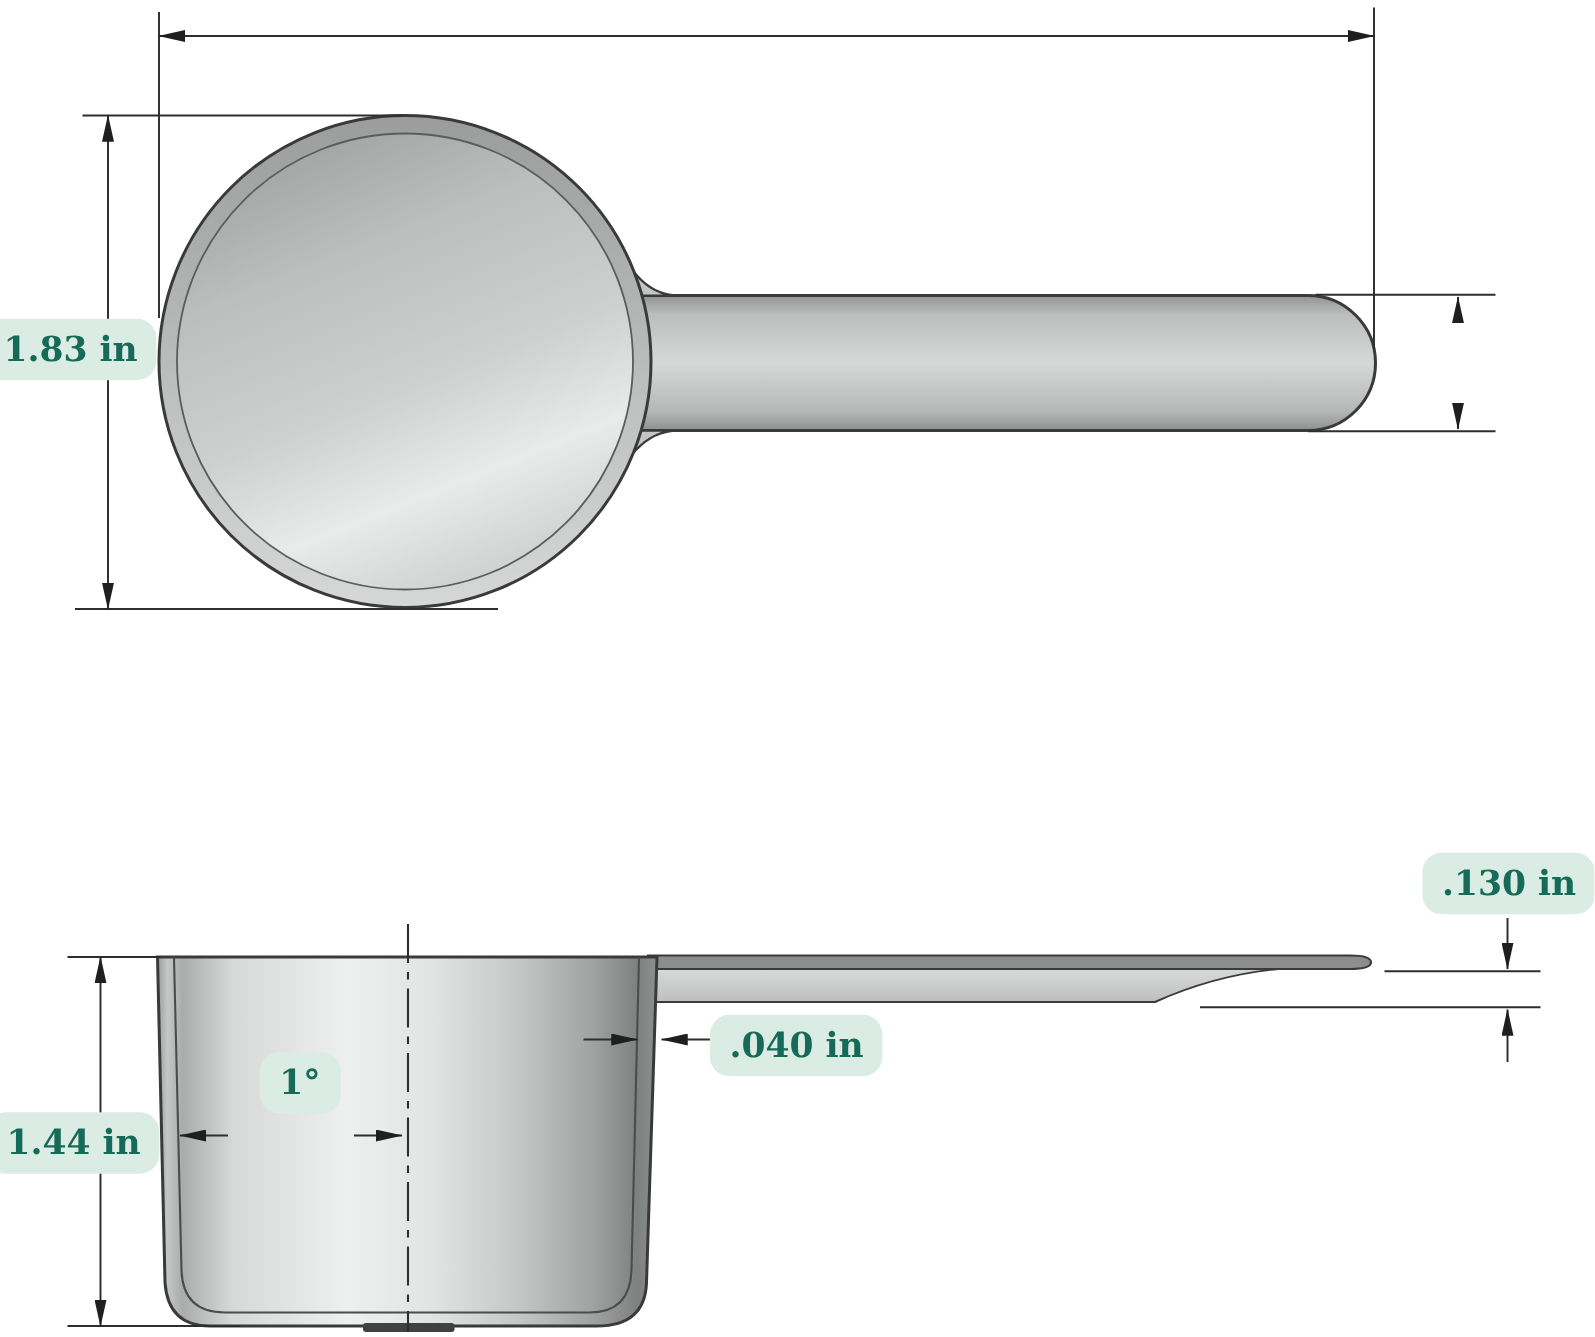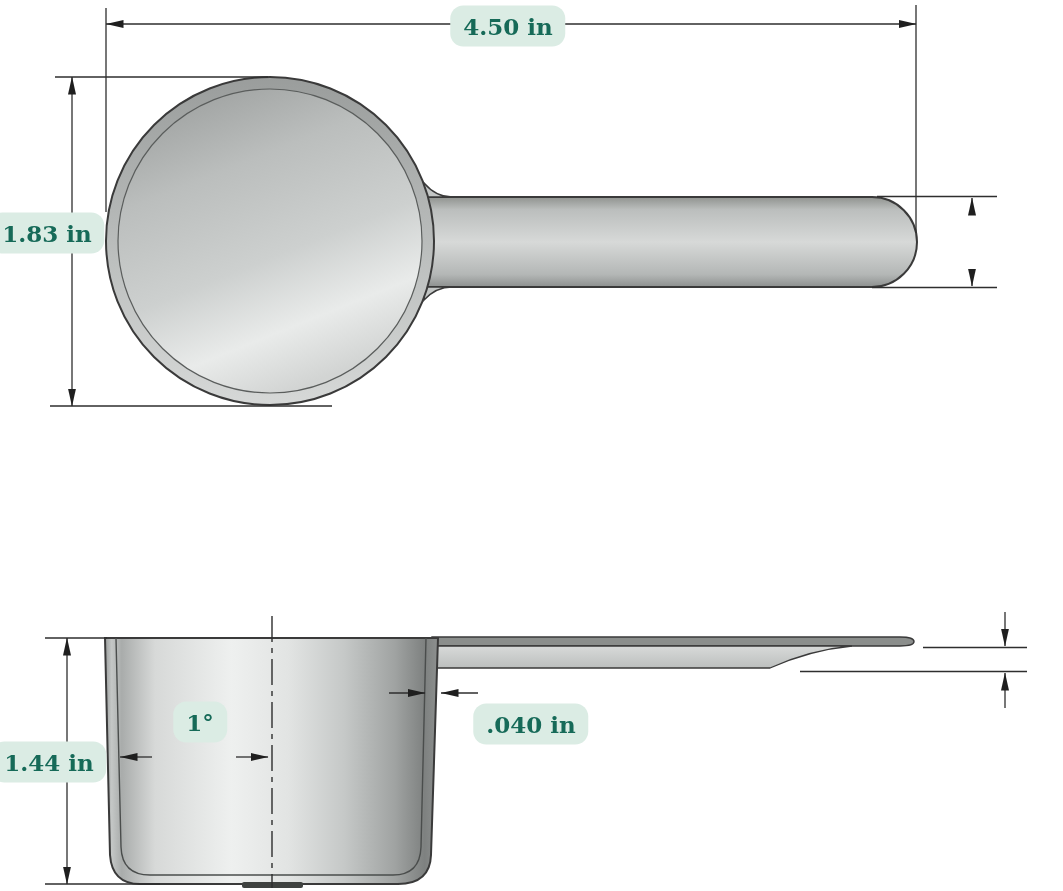--- a/index.html
+++ b/index.html
@@ -127,25 +127,25 @@
       <line x1="45" y1="884" x2="160" y2="884"></line>
       <line x1="67" y1="638" x2="67" y2="884" marker-start="url(#arr)" marker-end="url(#arr)"></line>
     </g>
 
     <g stroke="#2e2e2e" stroke-width="1.3">
       <line x1="152" y1="757" x2="120" y2="757" marker-end="url(#arr)"></line>
       <line x1="236" y1="757" x2="268" y2="757" marker-end="url(#arr)"></line>
     </g>
   </svg>
 
-  <div class="dim-label" style="left:508px;top:26px;">4.50 in</div>
 
   <div class="dim-label" style="left:47px;top:233px;">1.83 in</div>
 
 
+  <div class="dim-label" style="left:1006px;top:589px;">.130 in</div>
 
-  <div class="dim-label" style="left:531px;top:724px;">.040 in</div>
+  <div class="dim-label" style="left:531px;top:697px;">.040 in</div>
 
   <div class="dim-label" style="left:49px;top:762px;">1.44 in</div>
 
   <div class="dim-label" style="left:200px;top:722px;">1°</div>
 
 </div>
 
 </body></html>

